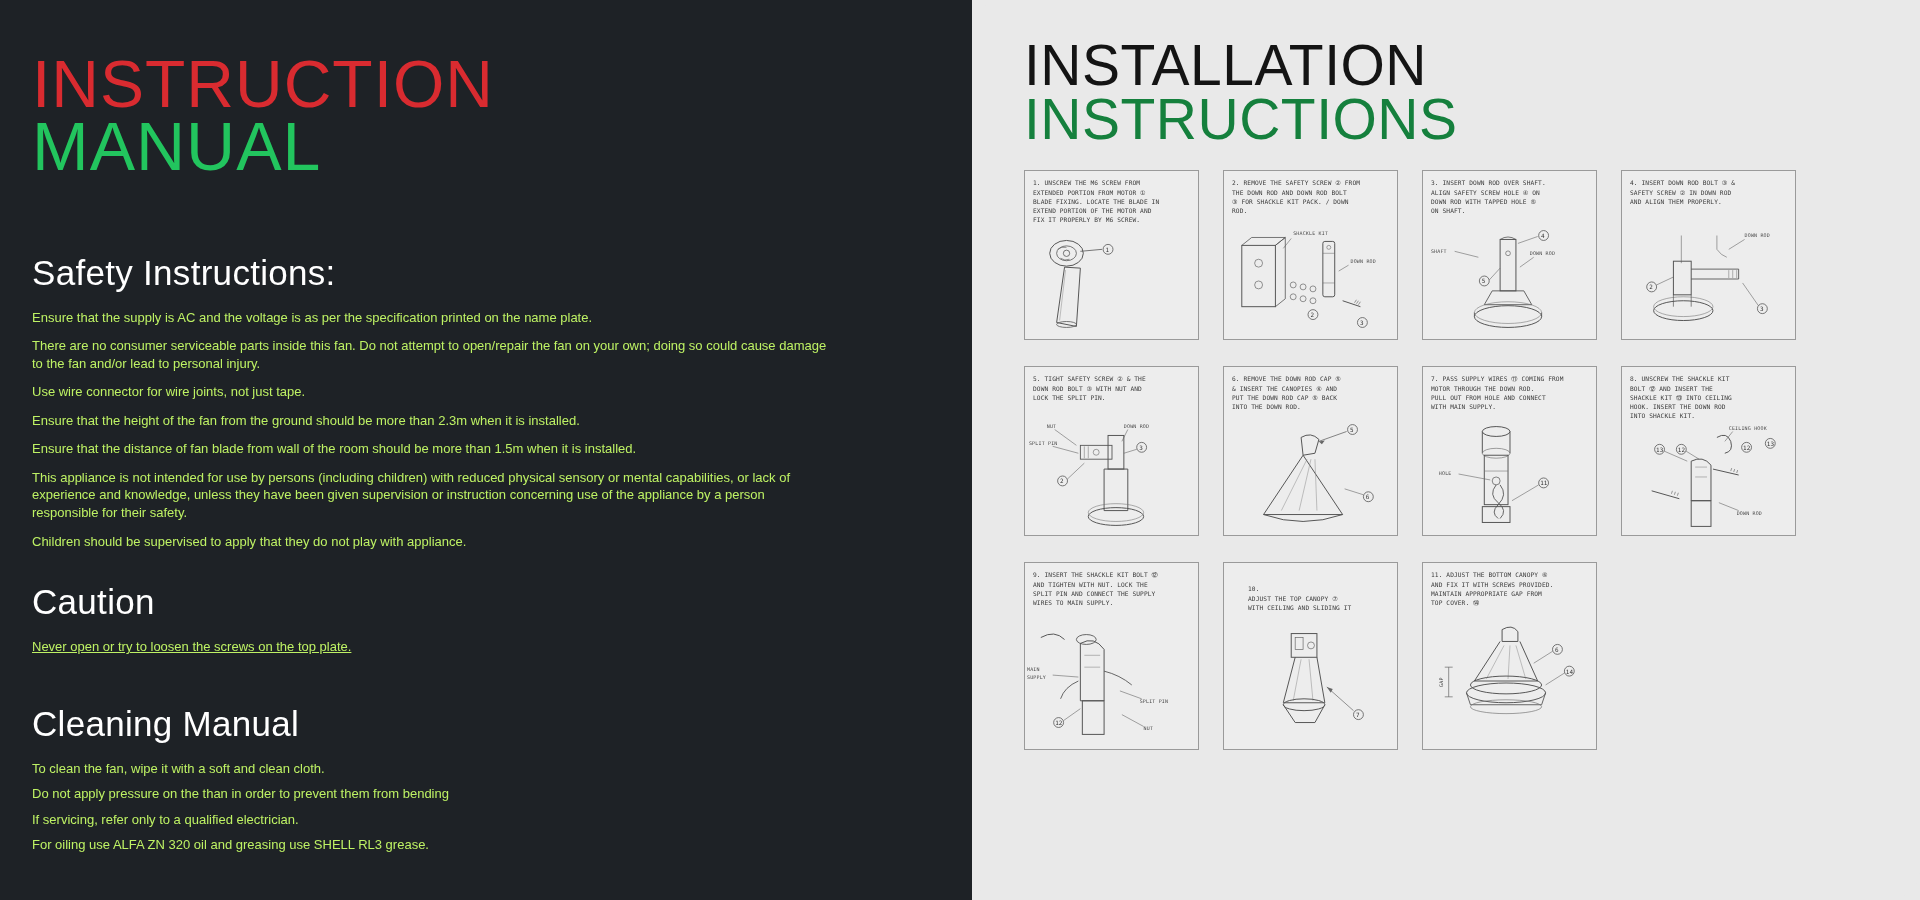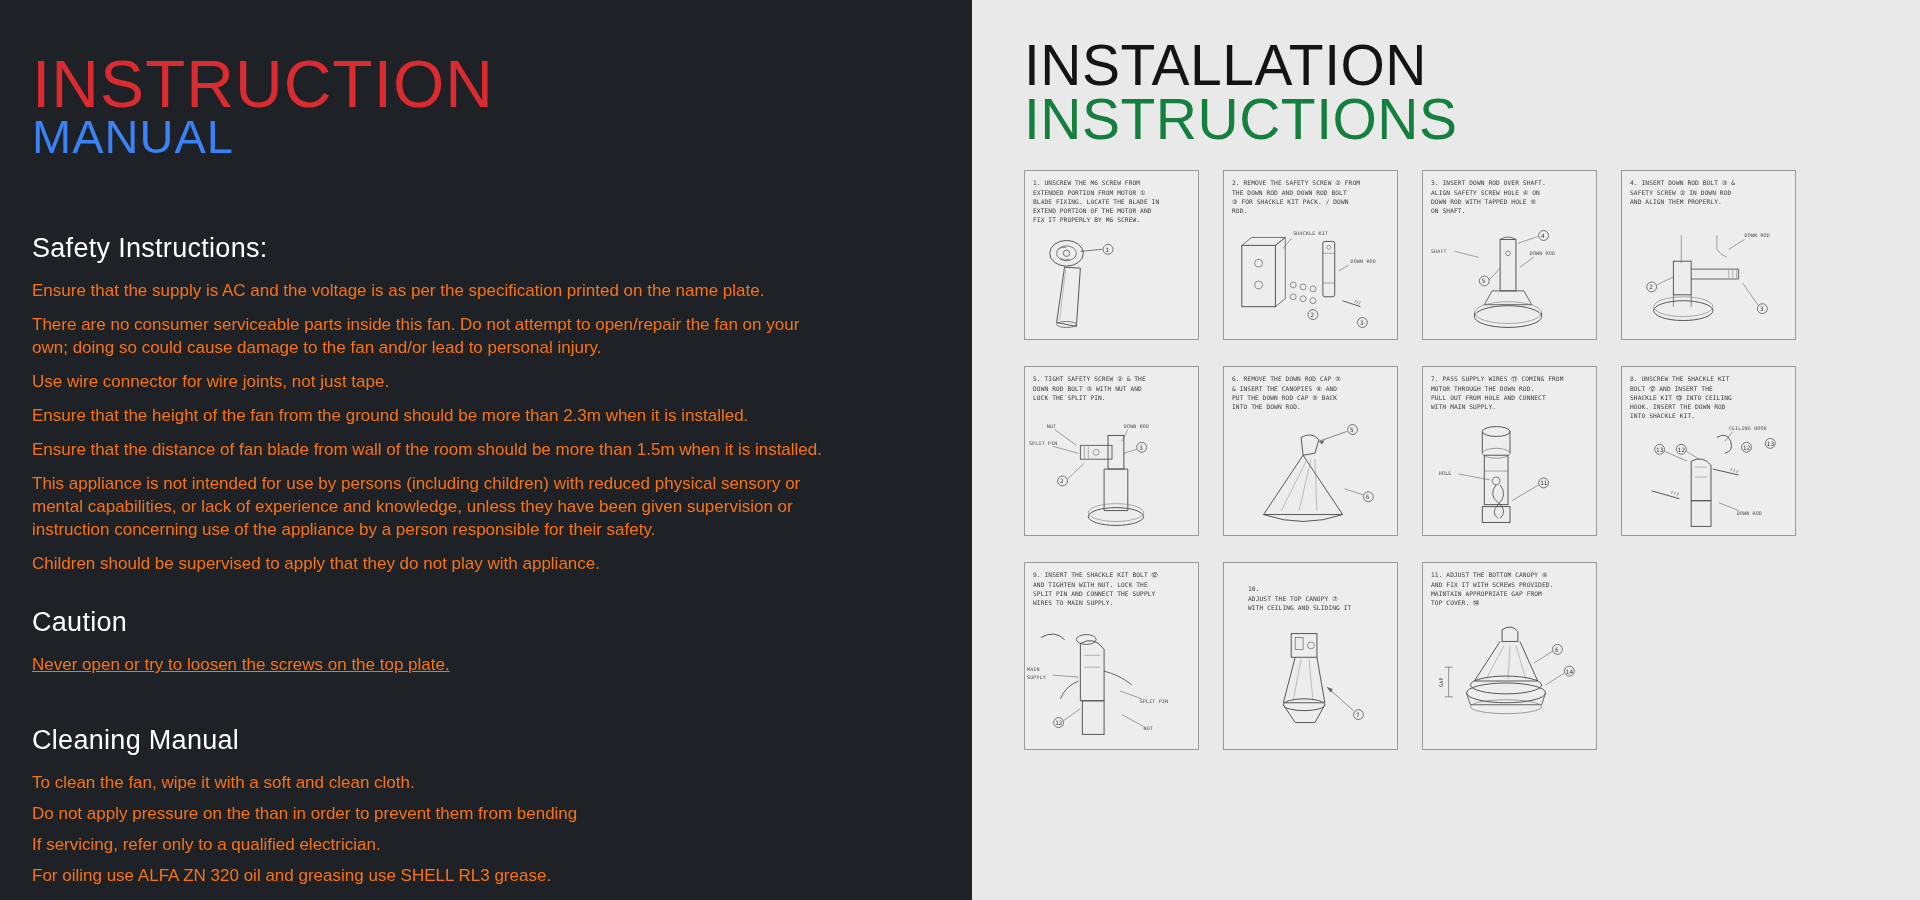--- a/index.html
+++ b/index.html
@@ -16,31 +16,31 @@
     background: #1e2226;
     padding: 40px 60px 0 32px;
     position: relative;
   }
   .cover-title { margin-top: 14px; line-height: 0.93; }
   .cover-title .line1 {
     font-size: 66px; font-weight: 400; letter-spacing: 1px;
     color: #d92b30; display: block;
   }
   .cover-title .line2 {
-    font-size: 47px; font-weight: 400; letter-spacing: 1px;
-    color: #3b82f6; display: block;
+    font-size: 68px; font-weight: 400; letter-spacing: 1px;
+    color: #22c55e; display: block;
   }
 
   .section { margin-top: 0; }
   .sec-heading {
-    color: #ffffff; font-size: 27px; font-weight: 400;
+    color: #ffffff; font-size: 35px; font-weight: 400;
     letter-spacing: 0.3px; margin-bottom: 16px;
   }
   .sec-body p {
-    color: #f97316; font-size: 17px; line-height: 1.35;
+    color: #bef264; font-size: 13px; line-height: 1.35;
     margin-bottom: 11px; max-width: 800px; font-weight: 400;
   }
   .sec-body p:last-child { margin-bottom: 0; }
 
   #safety-section { margin-top: 74px; }
   #caution-section { margin-top: 32px; }
   #cleaning-section { margin-top: 48px; }
   #cleaning-section .sec-body p { margin-bottom: 8px; }
   #caution-section .sec-body p { margin-bottom: 8px; text-decoration: underline; }
 

